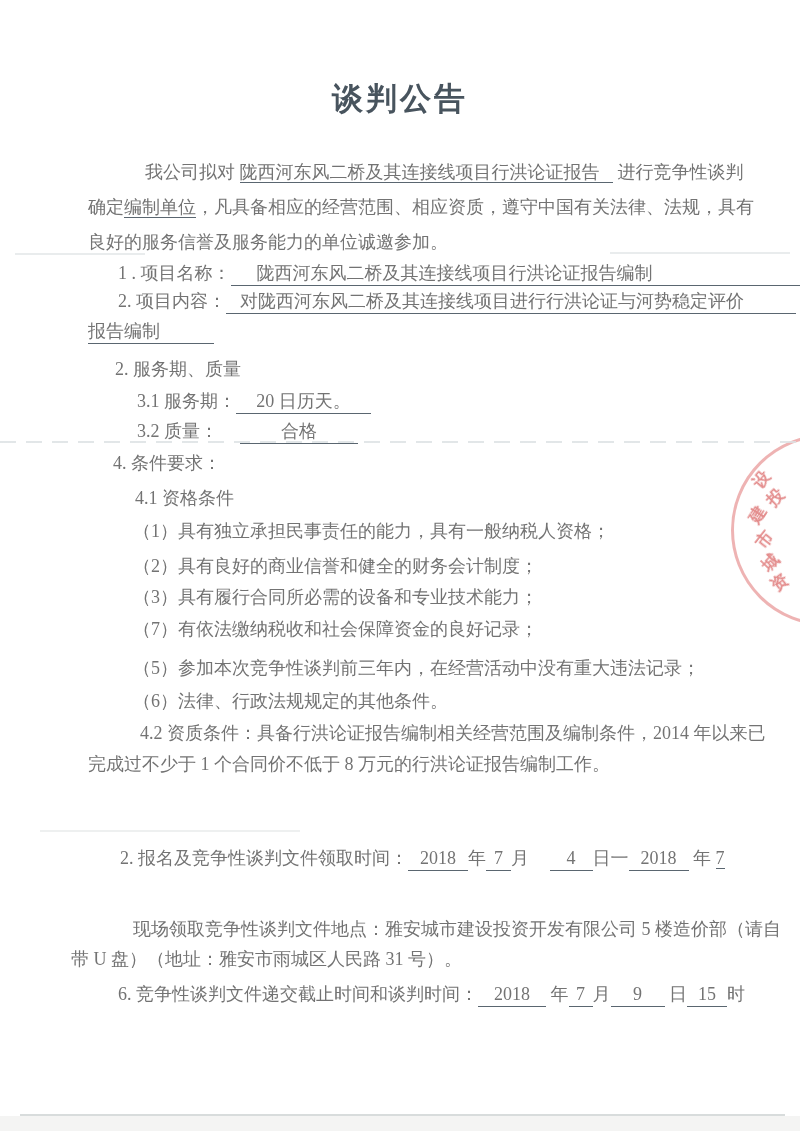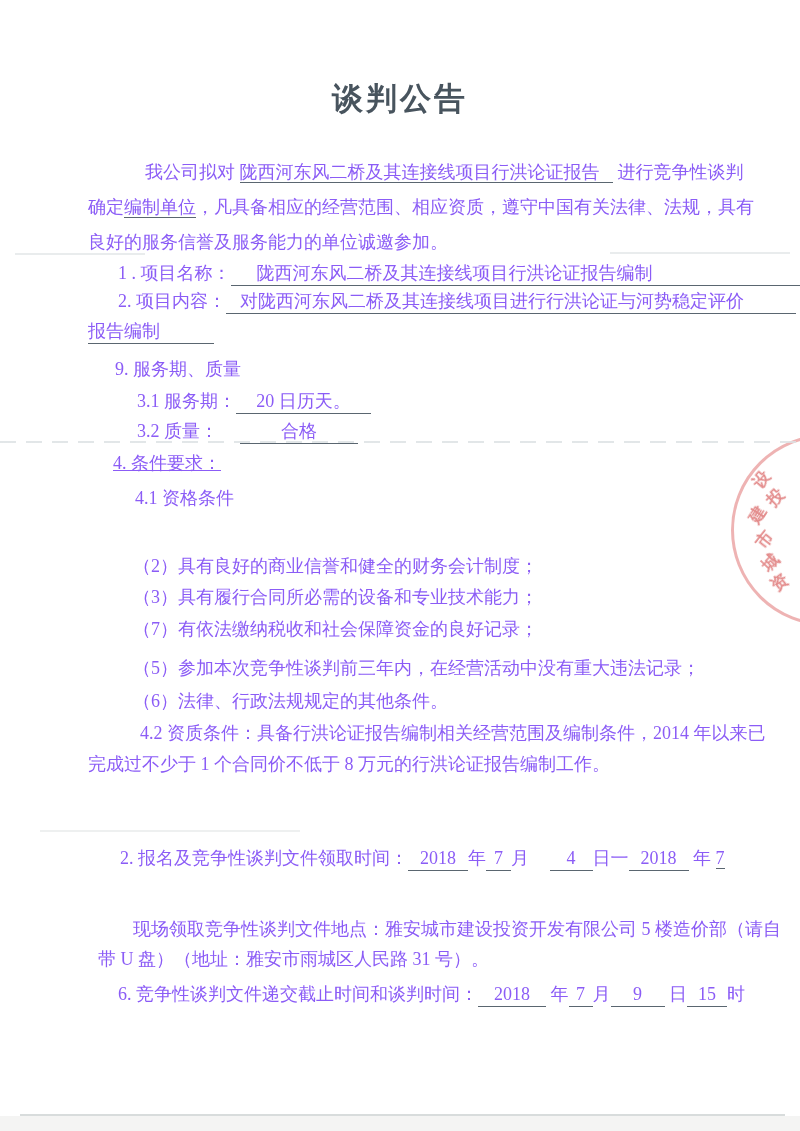--- a/index.html
+++ b/index.html
@@ -14,21 +14,21 @@
   .page{position:absolute;inset:0;overflow:hidden;}
   .title{
     position:absolute;top:78px;left:0;width:800px;
     margin:0;text-align:center;
     font-size:31px;font-weight:bold;color:#48545e;
     letter-spacing:3px;
   }
   .ln{
     position:absolute;
     font-size:18px;line-height:23px;
-    white-space:pre;color:#8b5cf6;
+    white-space:pre;color:#737373;
   }
   .u{border-bottom:1.6px solid #5a6670;}
   .fill{display:inline-block;border-bottom:1.6px solid #5a6670;white-space:pre;}
   .ctr{text-align:center;}
   
   .artifact{position:absolute;pointer-events:none;}
   .streak-a1{top:253px;left:15px;width:130px;height:2px;background:#e9eced;}
   .streak-a2{top:252px;left:610px;width:180px;height:2px;background:#e9eced;}
   .streak-b{top:441px;left:0;width:800px;height:2px;
     background:repeating-linear-gradient(90deg,#dde2e4 0 16px,transparent 16px 26px);opacity:.85;}
@@ -56,37 +56,38 @@
 
   <div class="ln" style="top:161px;left:145px;"><span>我公司拟对 </span><span class="u">陇西河东风二桥及其连接线项目行洪论证报告   </span><span> 进行竞争性谈判</span></div>
   <div class="ln" style="top:231px;left:88px;">良好的服务信誉及服务能力的单位诚邀参加。</div>
   <div class="ln" style="top:196px;left:88px;"><span>确定</span><span class="u">编制单位</span><span>，凡具备相应的经营范围、相应资质，遵守中国有关法律、法规，具有</span></div>
 
   <div class="ln" style="top:262px;left:118px;"><span>1 . 项目名称：</span><span class="fill" style="width:548px;padding-left:26px;">陇西河东风二桥及其连接线项目行洪论证报告编制</span></div>
 
   <div class="ln" style="top:290px;left:118px;"><span>2. 项目内容：</span><span class="fill" style="width:556px;padding-left:14px;">对陇西河东风二桥及其连接线项目进行行洪论证与河势稳定评价</span></div>
   <div class="ln" style="top:320px;left:88px;"><span class="fill" style="width:126px;">报告编制</span></div>
 
-  <div class="ln" style="top:358px;left:115px;">9. 服务期、质量</div>
+  <div class="ln" style="top:358px;left:115px;">2. 服务期、质量</div>
   <div class="ln" style="top:390px;left:137px;"><span>3.1 服务期：</span><span class="fill ctr" style="width:135px;">20 日历天。</span></div>
   <div class="ln" style="top:420px;left:137px;"><span>3.2 质量：</span><span class="fill ctr" style="width:118px;margin-left:22px;">合格</span></div>
 
-  <div class="ln" style="top:452px;left:113px;text-decoration:underline;">4. 条件要求：</div>
+  <div class="ln" style="top:452px;left:113px;">4. 条件要求：</div>
   <div class="ln" style="top:487px;left:135px;text-align:center;">4.1 资格条件</div>
+  <div class="ln" style="top:520px;left:133px;">（1）具有独立承担民事责任的能力，具有一般纳税人资格；</div>
   <div class="ln" style="top:555px;left:133px;">（2）具有良好的商业信誉和健全的财务会计制度；</div>
   <div class="ln" style="top:586px;left:133px;">（3）具有履行合同所必需的设备和专业技术能力；</div>
   <div class="ln" style="top:618px;left:133px;">（7）有依法缴纳税收和社会保障资金的良好记录；</div>
   <div class="ln" style="top:657px;left:133px;">（5）参加本次竞争性谈判前三年内，在经营活动中没有重大违法记录；</div>
   <div class="ln" style="top:690px;left:133px;">（6）法律、行政法规规定的其他条件。</div>
   <div class="ln" style="top:722px;left:140px;">4.2 资质条件：具备行洪论证报告编制相关经营范围及编制条件，2014 年以来已</div>
   <div class="ln" style="top:753px;left:88px;text-align:right;">完成过不少于 1 个合同价不低于 8 万元的行洪论证报告编制工作。</div>
 
   <div class="ln" style="top:847px;left:120px;"><span>2. 报名及竞争性谈判文件领取时间：</span><span class="fill ctr" style="width:60px;">2018</span><span>年</span><span class="fill ctr" style="width:25px;">7</span><span>月 </span><span class="fill ctr" style="width:43px;margin-left:16px;">4</span><span>日一</span><span class="fill ctr" style="width:60px;">2018</span><span> 年 </span><span class="u">7</span></div>
   <div class="ln" style="top:918px;left:133px;">现场领取竞争性谈判文件地点：雅安城市建设投资开发有限公司 5 楼造价部（请自</div>
-  <div class="ln" style="top:948px;left:98px;font-family:Liberation Serif, serif;">带 U 盘）（地址：雅安市雨城区人民路 31 号）。</div>
+  <div class="ln" style="top:948px;left:71px;font-family:Liberation Serif, serif;">带 U 盘）（地址：雅安市雨城区人民路 31 号）。</div>
 
   <div class="ln" style="top:983px;left:118px;"><span>6. 竞争性谈判文件递交截止时间和谈判时间：</span><span class="fill ctr" style="width:68px;">2018</span><span> 年</span><span class="fill ctr" style="width:24px;">7</span><span>月</span><span class="fill ctr" style="width:54px;">9</span><span> 日</span><span class="fill ctr" style="width:40px;">15</span><span>时</span></div>
 
   <div class="seal">
     <div class="seal-ring"></div>
     <span class="sc" style="top:468px;left:753px;transform:rotate(-50deg);">设</span>
     <span class="sc" style="top:486px;left:767px;transform:rotate(-44deg);">投</span>
     <span class="sc" style="top:503px;left:749px;transform:rotate(-58deg);">建</span>
     <span class="sc" style="top:528px;left:756px;transform:rotate(-52deg);">市</span>
     <span class="sc" style="top:551px;left:762px;transform:rotate(-46deg);">城</span>

